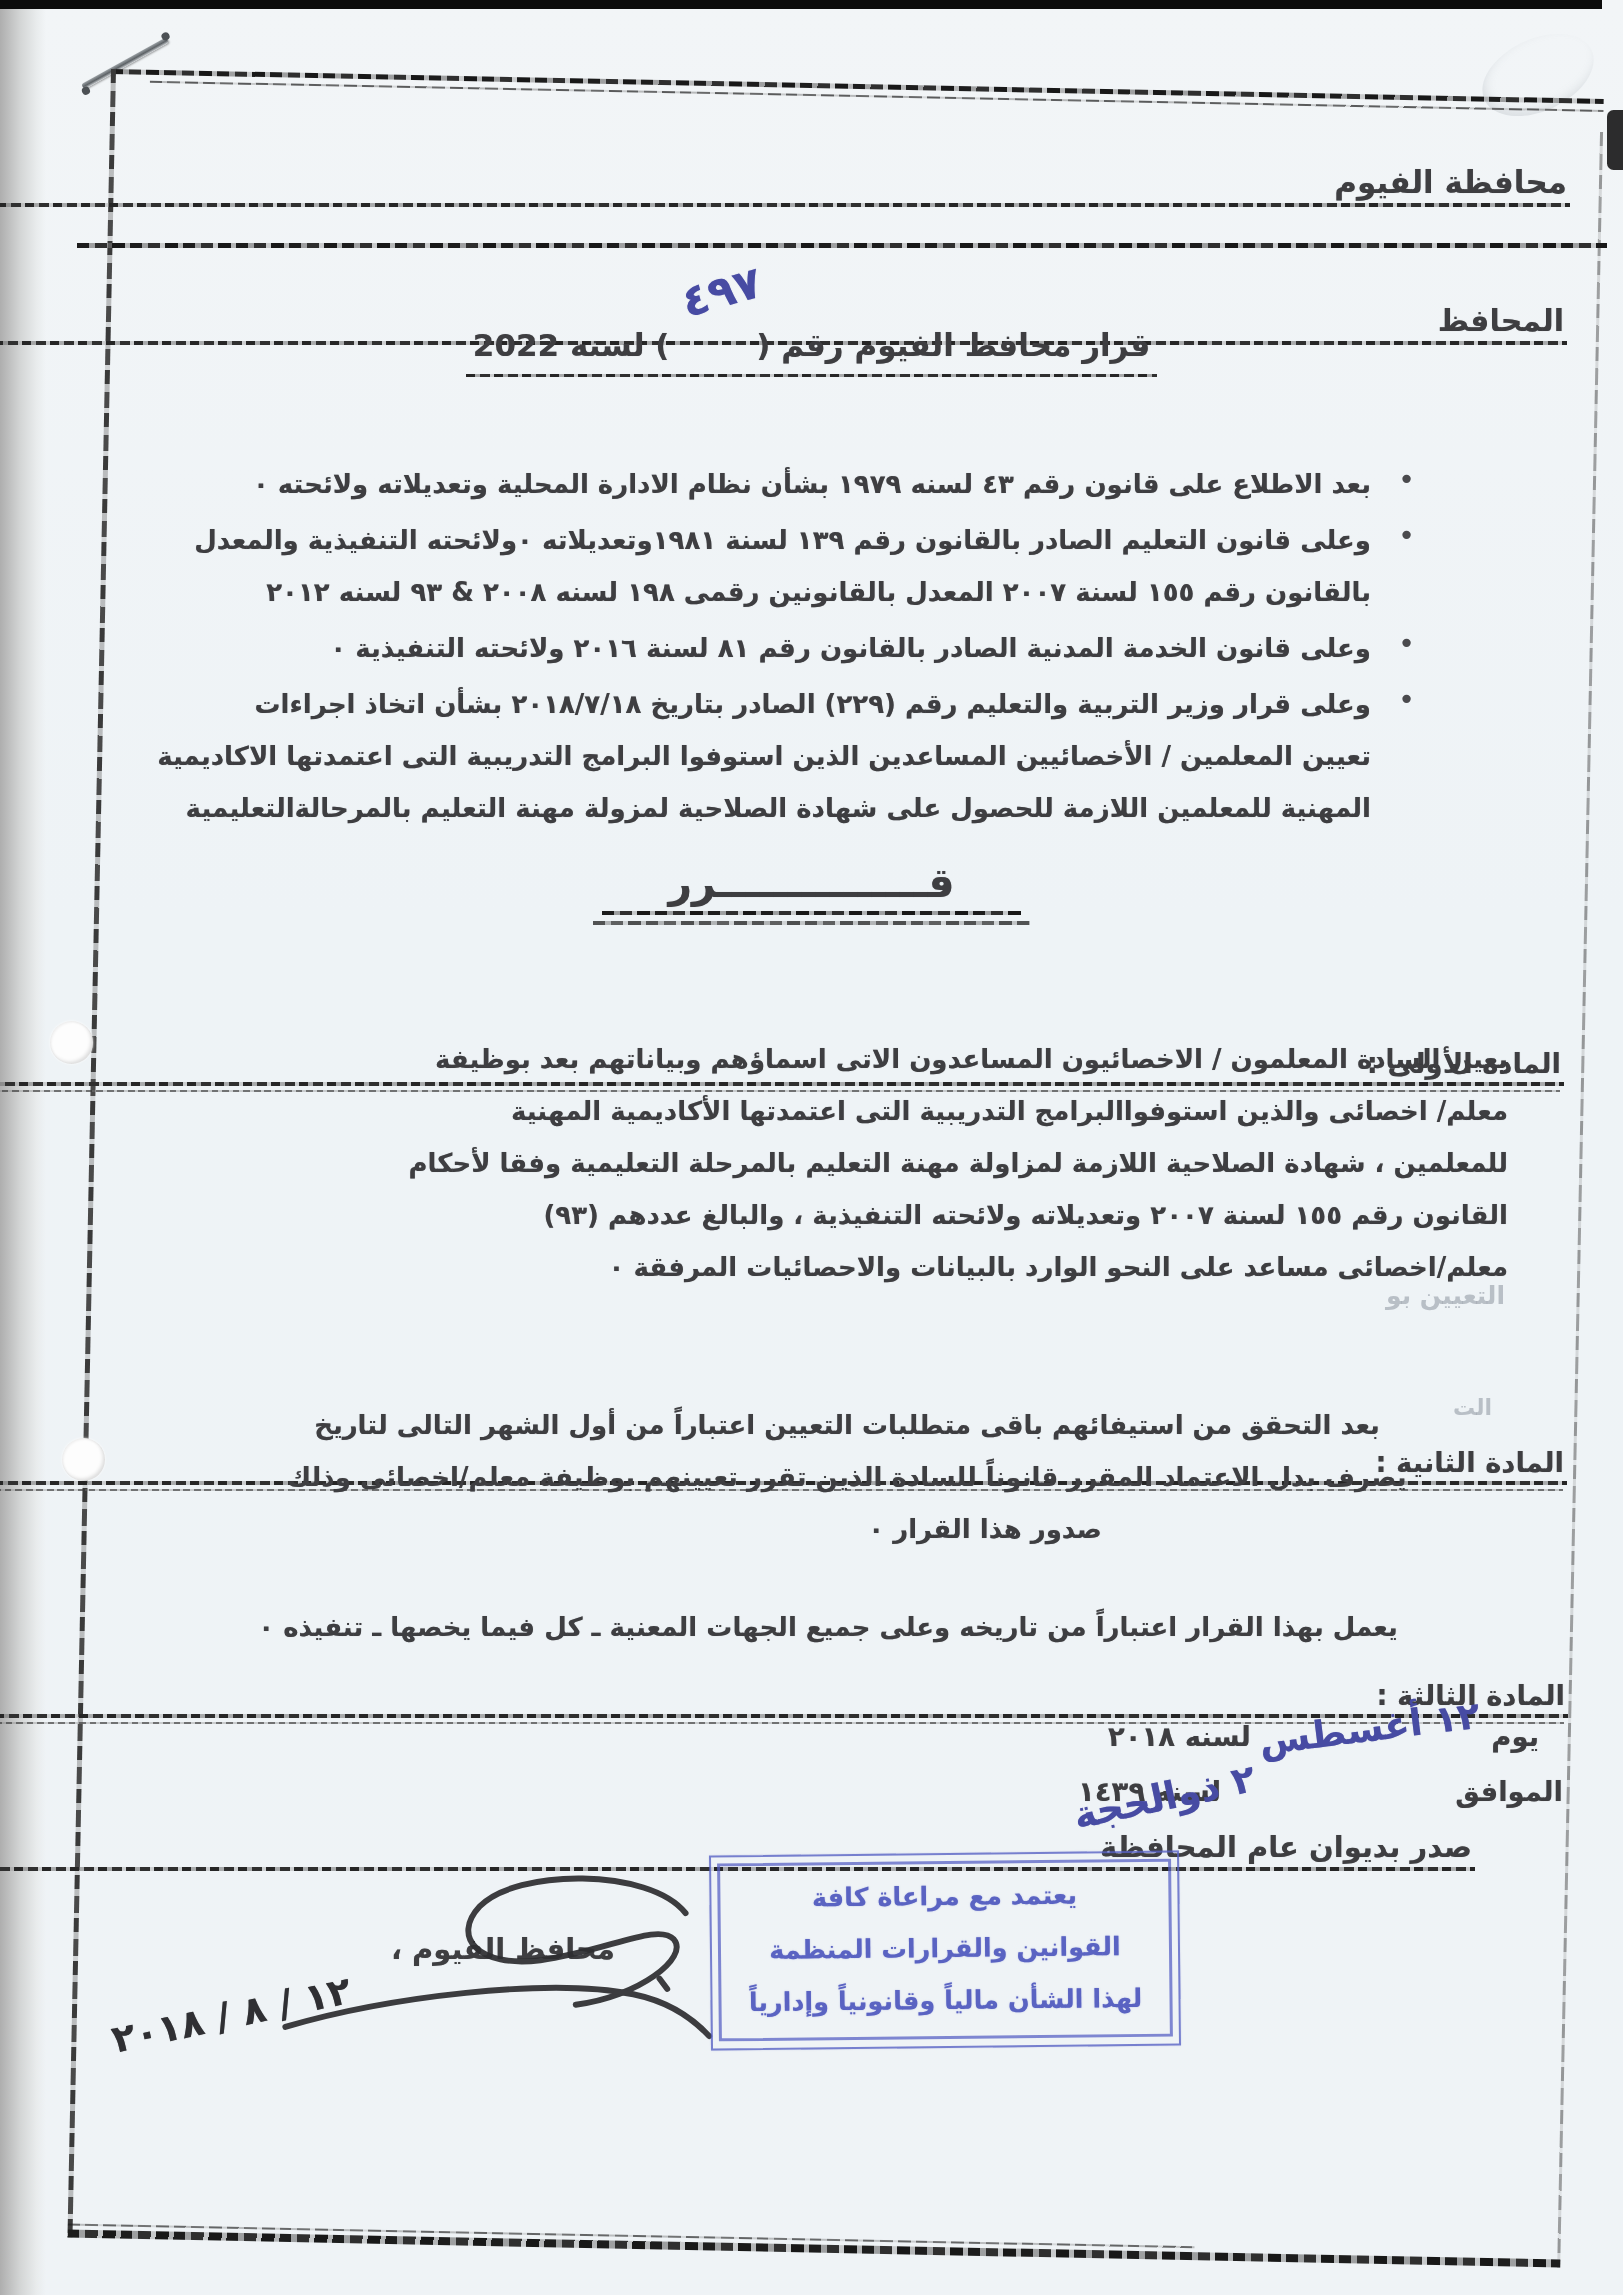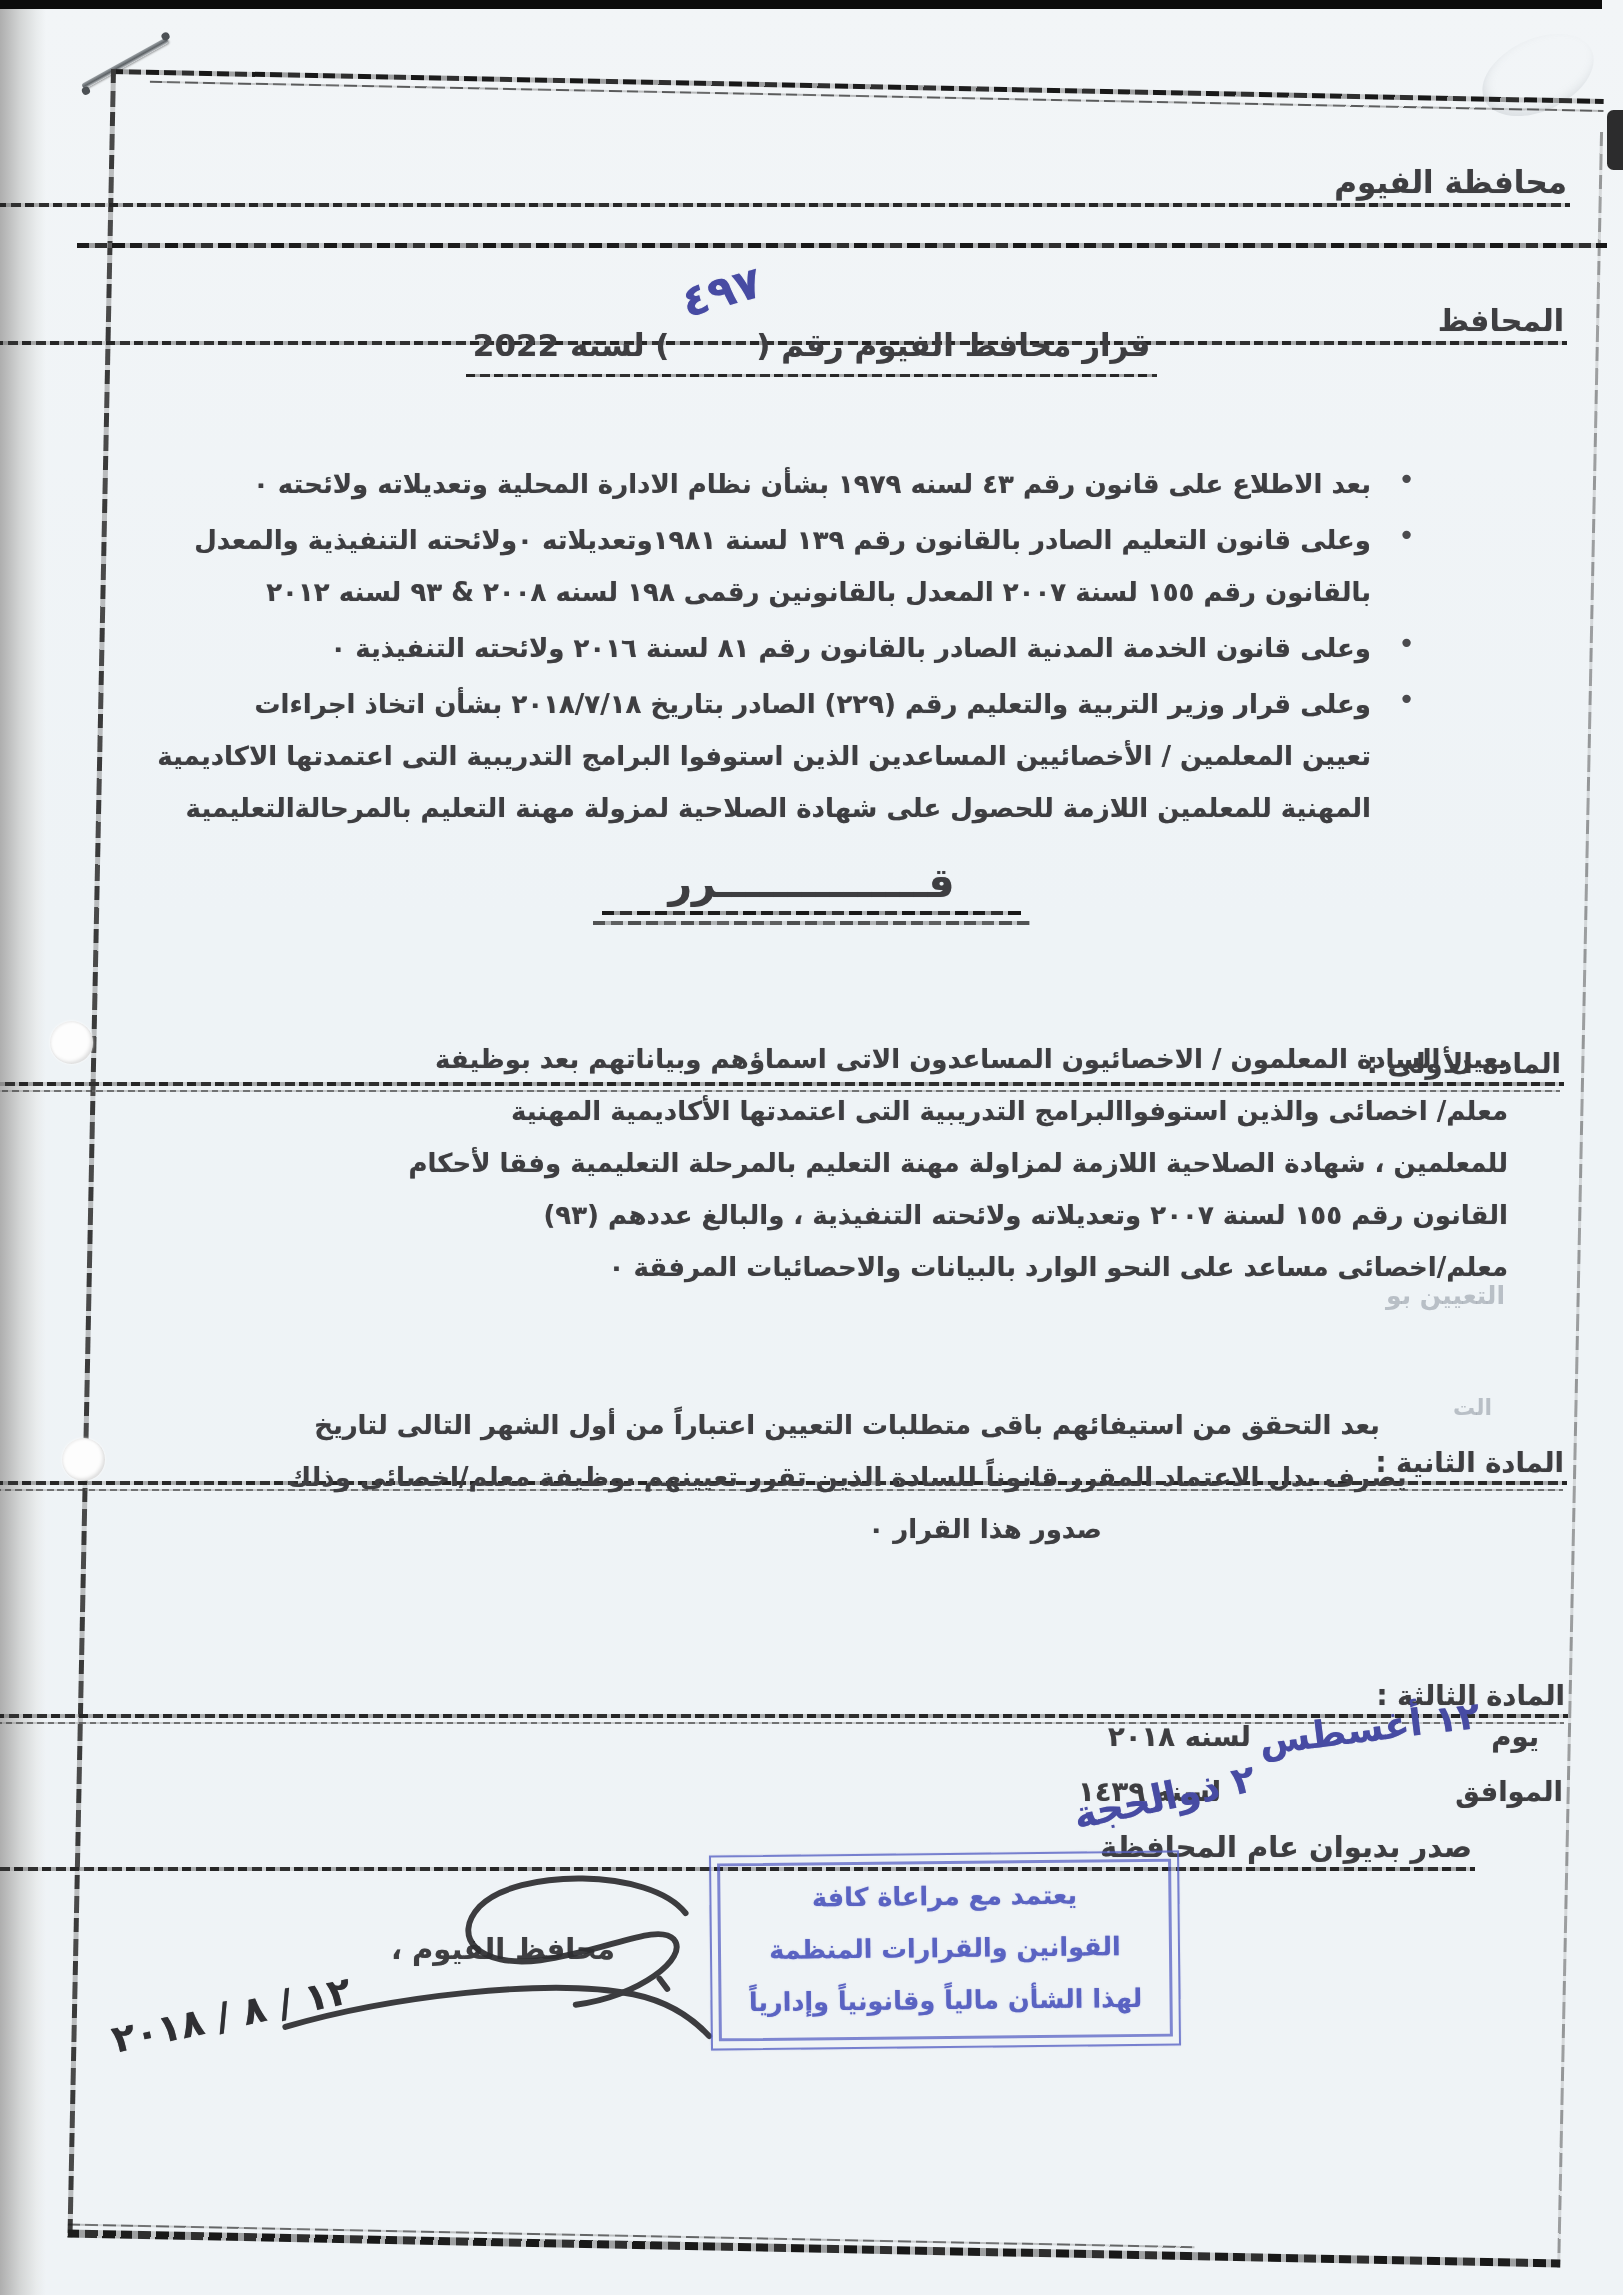--- a/index.html
+++ b/index.html
@@ -130,20 +130,23 @@
   <div class="abs ghost" style="right:131px;top:1395px;font-size:22px;">الت</div>
 
   <div class="abs ink b u u2" style="right:59px;top:1343px;font-size:27.5px;">المادة الثانية :</div>
   <div class="abs" style="right:115px;left:186px;top:1399px;text-align:center;">
     <div class="ink b line">بعد التحقق من استيفائهم باقى متطلبات التعيين اعتباراً من أول الشهر التالى لتاريخ</div>
     <div class="ink b line">يصرف بدل الاعتماد المقرر قانوناً للسادة الذين تقرر تعيينهم بوظيفة معلم/اخصائى وذلك</div>
     <div class="ink b line" style="text-align:right;padding-right:406px;">صدور هذا القرار ٠</div>
   </div>
 
   <div class="abs ink b u u2" style="right:58px;top:1544px;font-size:27.5px;">المادة الثالثة :</div>
+  <div class="abs" style="right:98px;left:131px;top:1601px;text-align:center;">
+    <div class="ink b line">يعمل بهذا القرار اعتباراً من تاريخه وعلى جميع الجهات المعنية ـ كل فيما يخصها ـ تنفيذه ٠</div>
+  </div>
 
   <div class="abs ink b u" style="right:151px;top:1663px;font-size:29px;">صدر بديوان عام المحافظة</div>
 
   <div class="abs" style="right:84px;top:1720px;display:flex;direction:rtl;align-items:flex-start;gap:9.2px;">
     <span class="ink b" style="font-size:27.5px;">يوم</span>
     <span class="hand" style="font-size:37px;transform:rotate(-7deg) translateY(-13px);display:inline-block;min-width:196px;text-align:center;">١٢ أغسطس</span>
     <span class="ink b" style="font-size:27.5px;">لسنه ٢٠١٨</span>
   </div>
 
   <div class="abs" style="right:60px;top:1775px;display:flex;direction:rtl;align-items:flex-start;gap:9.2px;">

